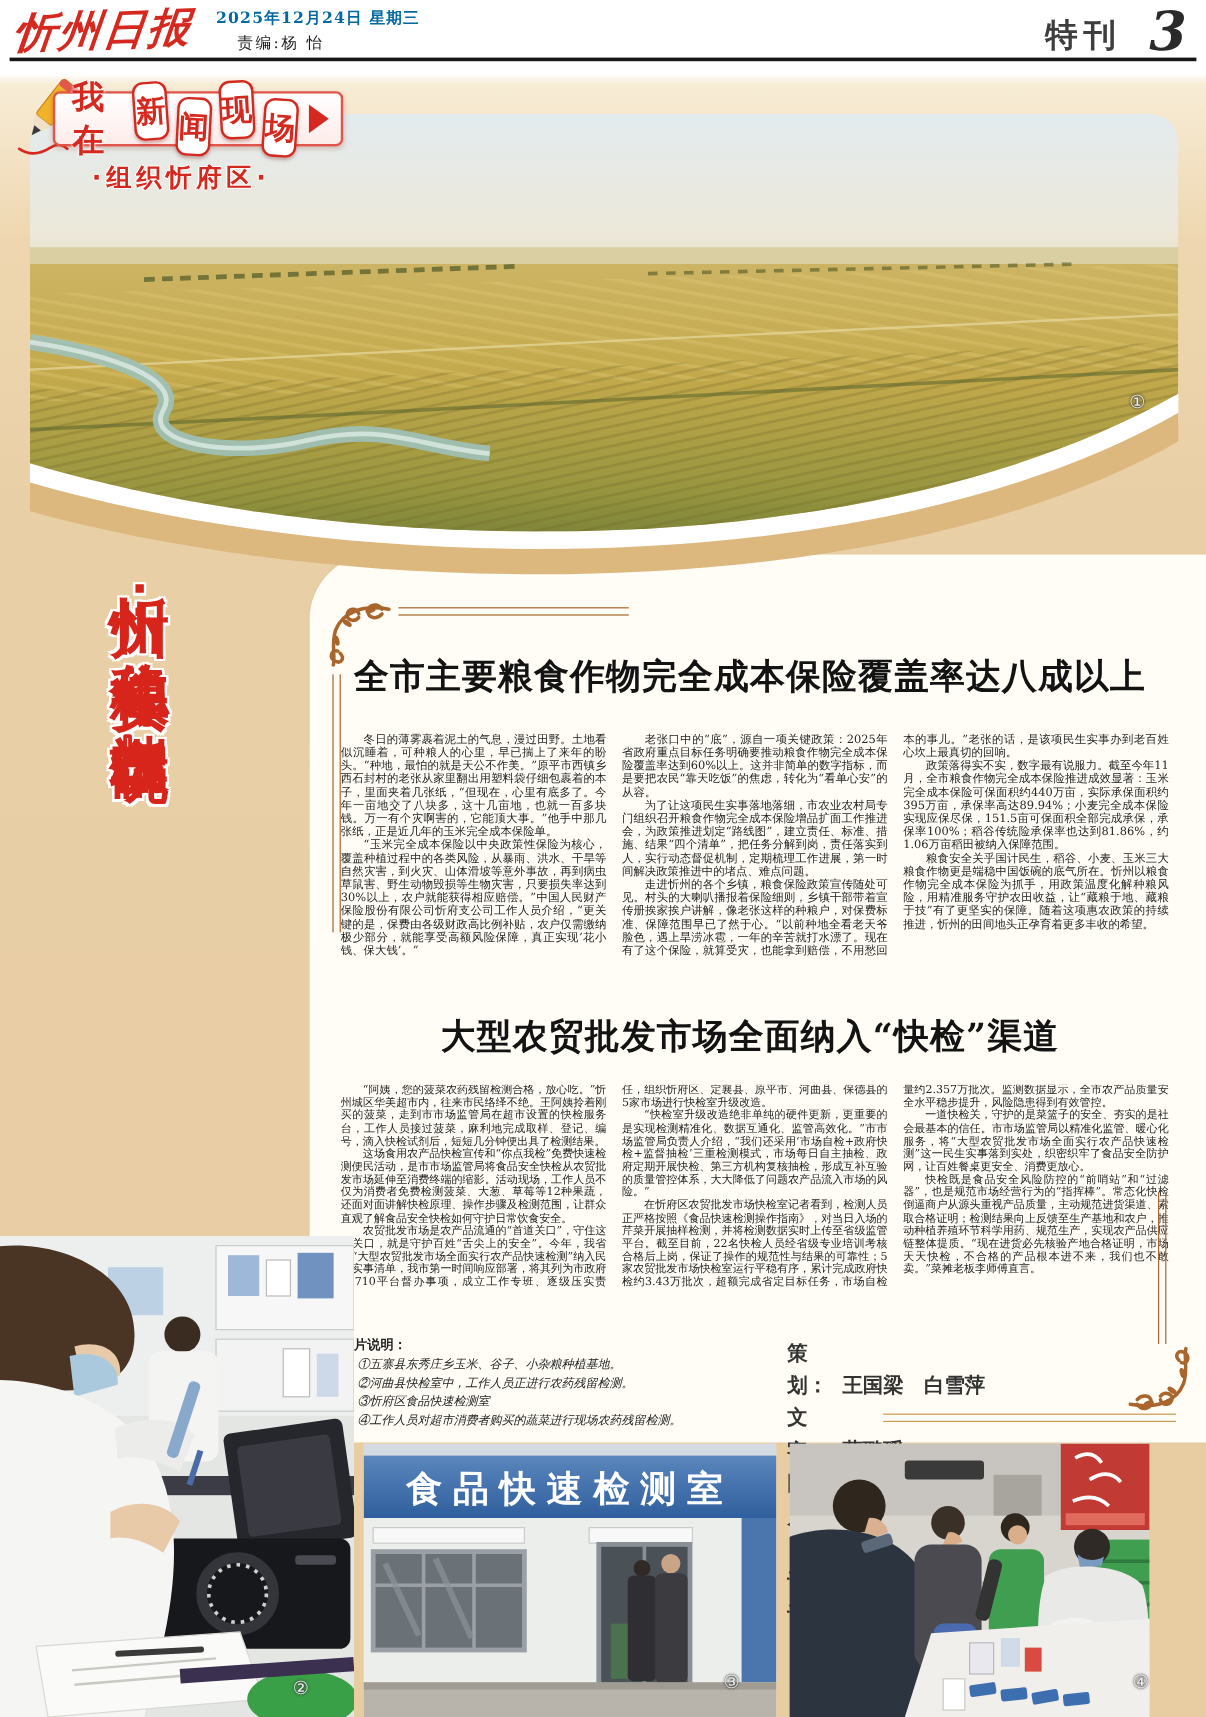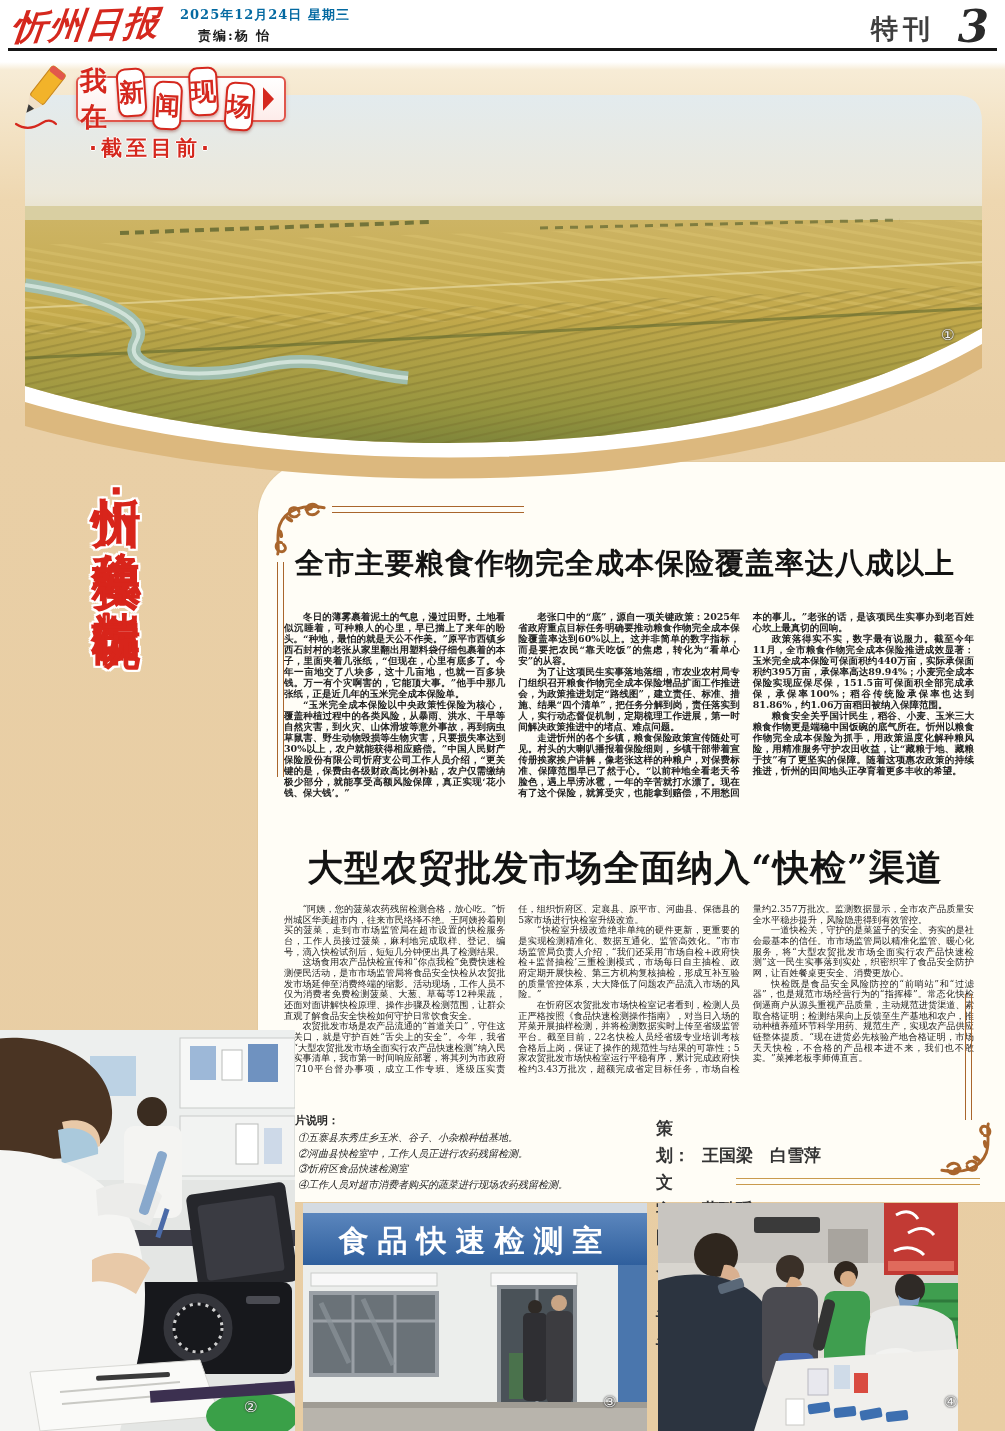--- a/index.html
+++ b/index.html
@@ -5,28 +5,28 @@
   html,body{margin:0;padding:0;background:#888;}
   .page{position:relative;width:1005px;height:1431px;margin:0 auto;overflow:hidden;
     background:linear-gradient(180deg,#ffffff 0,#ffffff 62px,#f7ecd6 70px,#eed7b0 200px,#e9cfa6 420px,#e8cda3 100%);
     font-family:"DejaVu Serif",serif;}
   
   .header{position:absolute;left:0;top:0;width:1005px;height:62px;background:#fff;z-index:5;}
   .rule{position:absolute;left:8px;right:8px;top:48px;height:3px;background:#151515;}
   .masthead{position:absolute;left:12px;top:2px;font-size:35px;font-weight:900;font-style:italic;
     color:#d5281e;transform:skewX(-8deg) rotate(-2deg);letter-spacing:2px;}
   .hdate{position:absolute;left:180px;top:6px;font-size:13px;font-weight:700;color:#0369a1;letter-spacing:1px;}
-  .heditor{position:absolute;left:198px;top:27px;font-size:13px;font-weight:700;color:#1d1d1d;letter-spacing:2px;}
+  .heditor{position:absolute;left:198px;top:27px;font-size:13px;font-weight:400;color:#1d1d1d;letter-spacing:2px;}
   .hsection{position:absolute;right:70px;top:11px;font-size:27px;font-weight:700;color:#3e3e3e;
     letter-spacing:5px;font-family:"DejaVu Sans",sans-serif;}
   .hpageno{position:absolute;right:16px;top:0px;font-size:45px;font-weight:900;font-style:italic;color:#2a2a2a;}
   
   .badge{position:absolute;left:16px;top:76px;z-index:6;width:270px;}
-  .badge-row{position:relative;display:flex;align-items:center;height:42px;margin-left:60px;
-    background:linear-gradient(#ffffff,#fdecea);border:2px solid #e0564c;border-radius:6px;padding:0 10px 0 2px;
+  .badge-row{position:relative;display:flex;align-items:center;height:42px;margin-left:28px;
+    background:linear-gradient(#ffffff,#fdecea);border:2px solid #e0564c;border-radius:6px;padding:0 10px 0 14px;
     box-shadow:0 2px 4px rgba(150,60,40,.25);}
   .badge-we{color:#d5281e;font-size:27px;font-weight:900;letter-spacing:2px;
     text-shadow:0 0 2px #fff,0 0 2px #fff;font-family:"DejaVu Sans",sans-serif;}
   .tile{width:33px;height:45px;background:#fff;border:2px solid #d5281e;border-radius:9px;color:#d5281e;
     font-weight:900;font-size:25px;display:flex;align-items:center;justify-content:center;margin-left:7px;
     box-shadow:0 2px 3px rgba(120,30,20,.35);font-family:"DejaVu Sans",sans-serif;}
   .t0{transform:translateY(-7px) rotate(-4deg);} .t1{transform:translateY(6px) rotate(3deg);}
   .t2{transform:translateY(-8px) rotate(-3deg);} .t3{transform:translateY(7px) rotate(4deg);}
   .badge-arrow{width:22px;height:24px;background:#d5281e;clip-path:polygon(0 0,100% 50%,0 100%);margin-left:9px;}
   .badge-sub{margin-top:12px;text-align:center;color:#d5281e;font-weight:900;font-size:21px;letter-spacing:4px;
@@ -46,24 +46,24 @@
   .orn-br{left:680px;top:658px;transform:rotate(180deg);}
   .dline-h{position:absolute;height:5px;border-top:1.5px solid #a9652c;border-bottom:1.5px solid #a9652c;}
   .dh1{left:74px;top:44px;width:192px;}
   .dh2{left:478px;top:716px;width:244px;border-color:#c99a4e;}
   .dline-v{position:absolute;width:5px;border-left:1.5px solid #a9652c;border-right:1.5px solid #a9652c;}
   .dv1{left:19px;top:100px;height:215px;}
   .dv2{left:707px;top:532px;height:126px;}
   .headline{position:absolute;left:0;width:734px;text-align:center;color:#131313;font-weight:900;
     letter-spacing:1px;font-family:"DejaVu Serif",serif;}
   .h1{top:82px;font-size:29px;}
-  .h2{top:382px;font-size:36px;}
+  .h2{top:382px;font-size:29px;}
   .cols{position:absolute;left:26px;width:690px;height:219px;column-gap:13px;column-count:3;
     overflow:hidden;text-align:justify;color:#232323;}
-  .c1{top:149px;font-size:9.5px;line-height:1.16;font-weight:bold;}
+  .c1{top:149px;font-size:9.5px;line-height:1.16;}
   .c2{top:430px;font-size:9.2px;line-height:1.16;margin-top:12px;}
   .cols p{margin:0;text-indent:2em;}
   .caps{position:absolute;left:26px;top:651px;width:330px;color:#222;}
   .caps .t{font-weight:700;font-size:11px;margin-bottom:2px;}
   .caps .i{font-size:10px;line-height:1.55;padding-left:14px;font-style:italic;}
   .credits{position:absolute;left:358px;top:653px;font-size:17px;font-weight:700;color:#333;line-height:1.6;margin-left:40px;}
   .credits .lab{display:inline-block;width:46px;}
   
   .ph{position:absolute;z-index:2;display:block;}
   .marker{position:absolute;z-index:4;font-size:15px;color:#f0f0f0;text-shadow:0 0 2px #333,0 0 2px #333;
@@ -94,21 +94,21 @@
       <path d="M4,62 q12,8 26,-1 q8,-5 14,1" stroke="#d5281e" stroke-width="2.2" fill="none" stroke-linecap="round"></path>
     </svg>
     <div class="badge-row">
       <span class="badge-we">我在</span>
       <span class="tile t0">新</span>
       <span class="tile t1">闻</span>
       <span class="tile t2">现</span>
       <span class="tile t3">场</span>
       <span class="badge-arrow"></span>
     </div>
-    <div class="badge-sub">·截至目前·</div>
+    <div class="badge-sub">·组织忻府区·</div>
   </div>
 
   <svg class="ph" width="1005" height="420" viewBox="0 0 1005 420" style="left:0;top:70px;">
     <defs>
       <linearGradient id="sky" x1="0" y1="0" x2="0" y2="1">
         <stop offset="0" stop-color="#e3ebee"></stop>
           <stop offset="0.7" stop-color="#ece8da"></stop>
           <stop offset="1" stop-color="#e6ddc0"></stop>
       </linearGradient>
       <linearGradient id="field" x1="0" y1="0" x2="0" y2="1">

